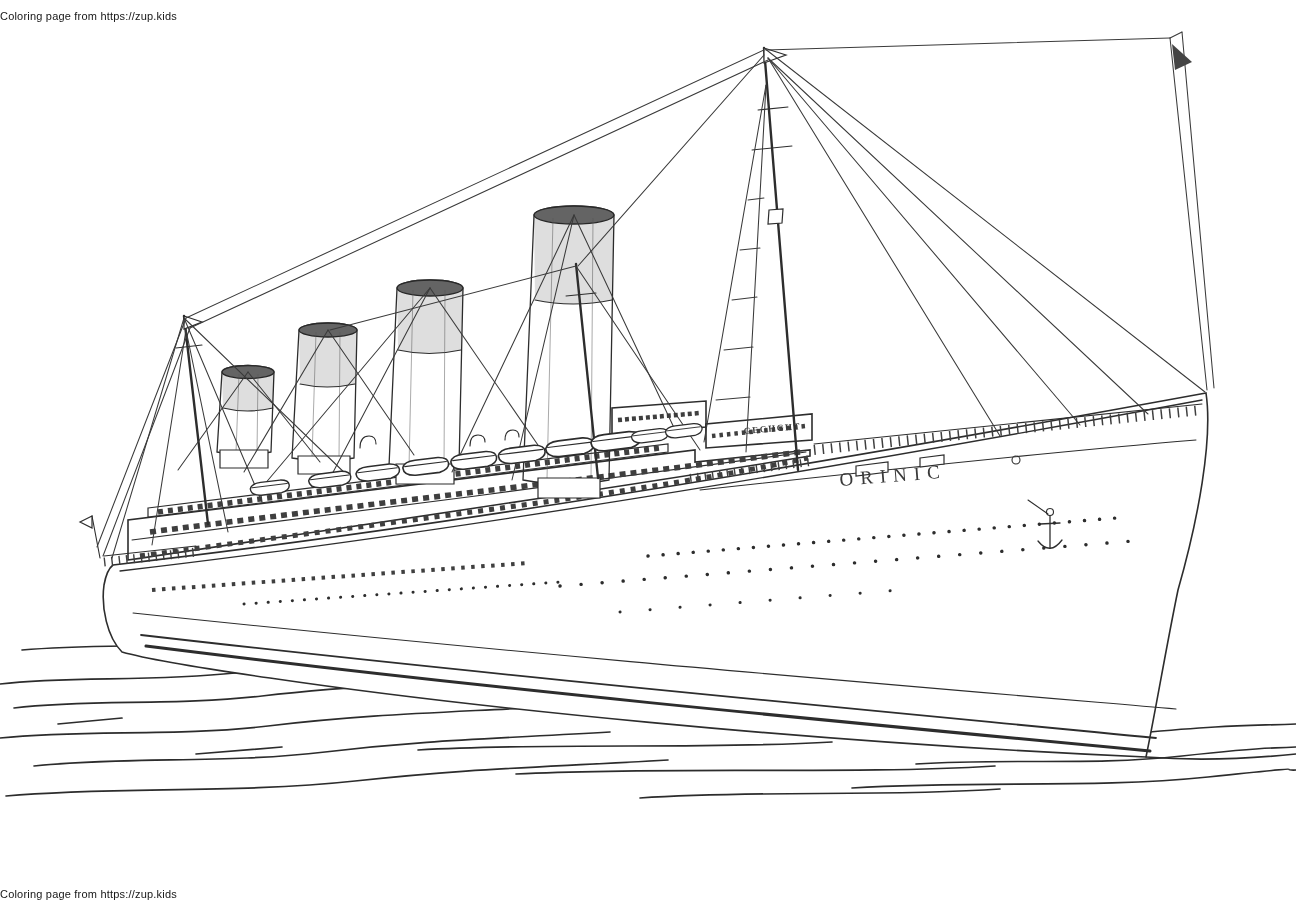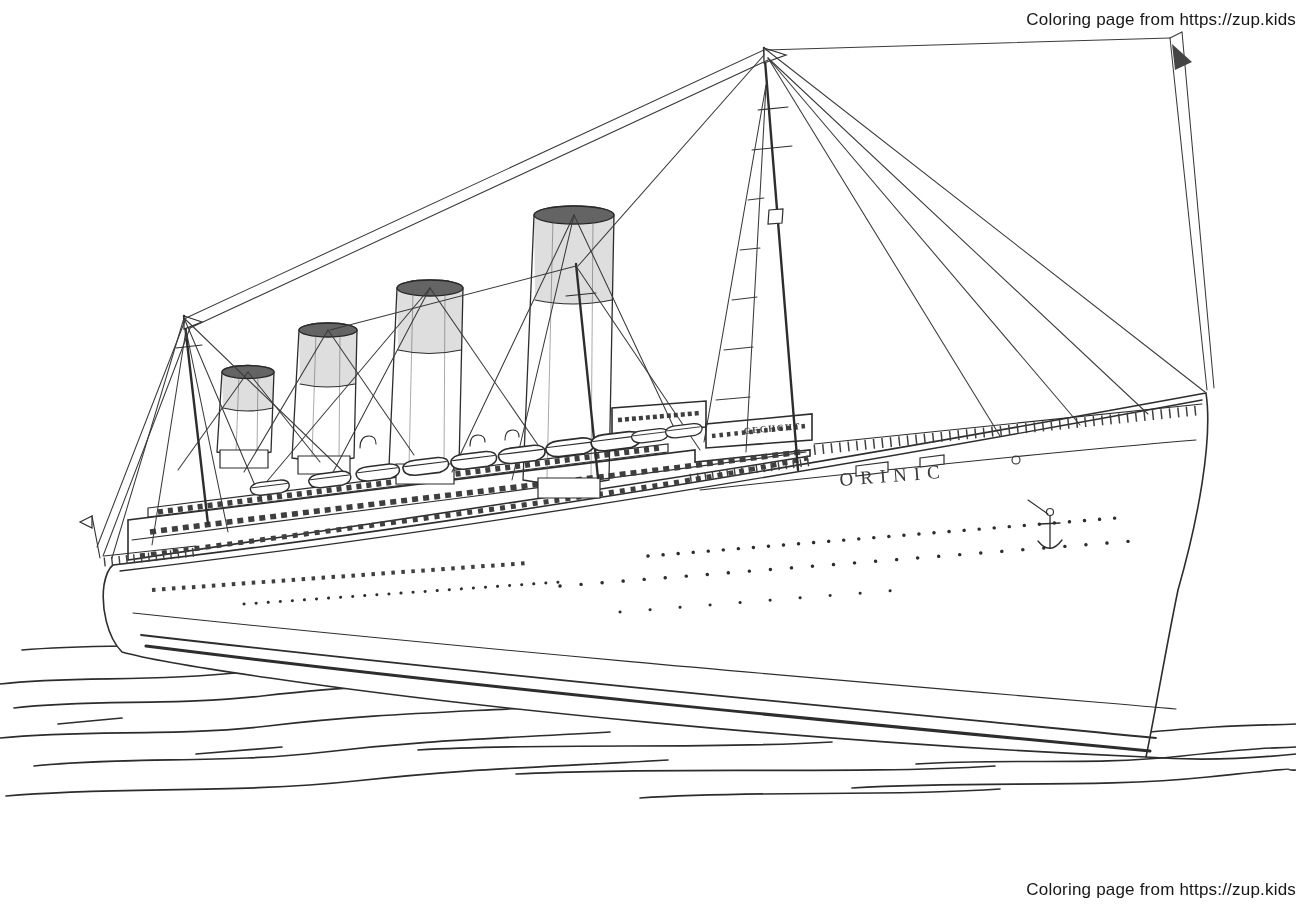--- a/index.html
+++ b/index.html
@@ -1,19 +1,19 @@
 <!DOCTYPE html>
 <html><head>
 <meta charset="utf-8">
 <style>
   html,body{margin:0;padding:0;background:#ffffff;}
   .page{position:relative;width:1296px;height:912px;background:#ffffff;overflow:hidden;
         font-family:"Liberation Sans",sans-serif;}
-  .caption{position:absolute;left:0;width:100%;text-align:right;color:#161616;
-           font-size:17px;letter-spacing:.2px;}
+  .caption{position:absolute;left:0;width:100%;text-align:left;color:#161616;
+           font-size:11px;letter-spacing:.2px;}
   .caption.top{top:10px;}
   .caption.bottom{bottom:12px;}
   svg{position:absolute;left:0;top:0;}
   .ln{stroke:#2d2d2d;fill:none;stroke-width:1.3;stroke-linecap:round;}
   .ln2{stroke:#2d2d2d;fill:none;stroke-width:2.4;stroke-linecap:round;}
   .thin{stroke:#2d2d2d;fill:none;stroke-width:1.1;stroke-linecap:round;}
   .rig{stroke:#3a3a3a;fill:none;stroke-width:1.05;stroke-linecap:round;}
   .wave{stroke:#2c2c2c;fill:none;stroke-width:1.7;stroke-linecap:round;}
   .white{fill:#ffffff;stroke:#2d2d2d;stroke-width:1.6;}
   .whitethin{fill:#ffffff;stroke:#2d2d2d;stroke-width:1.2;}

